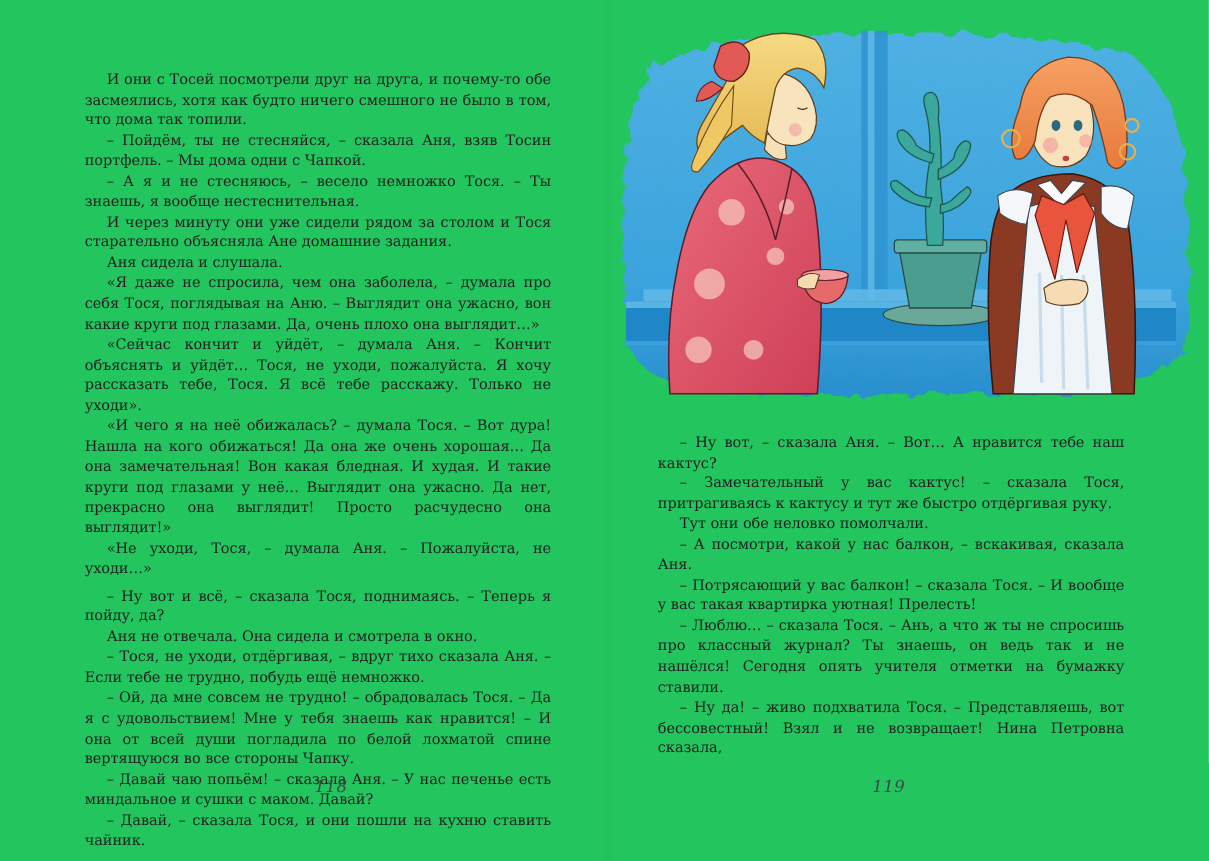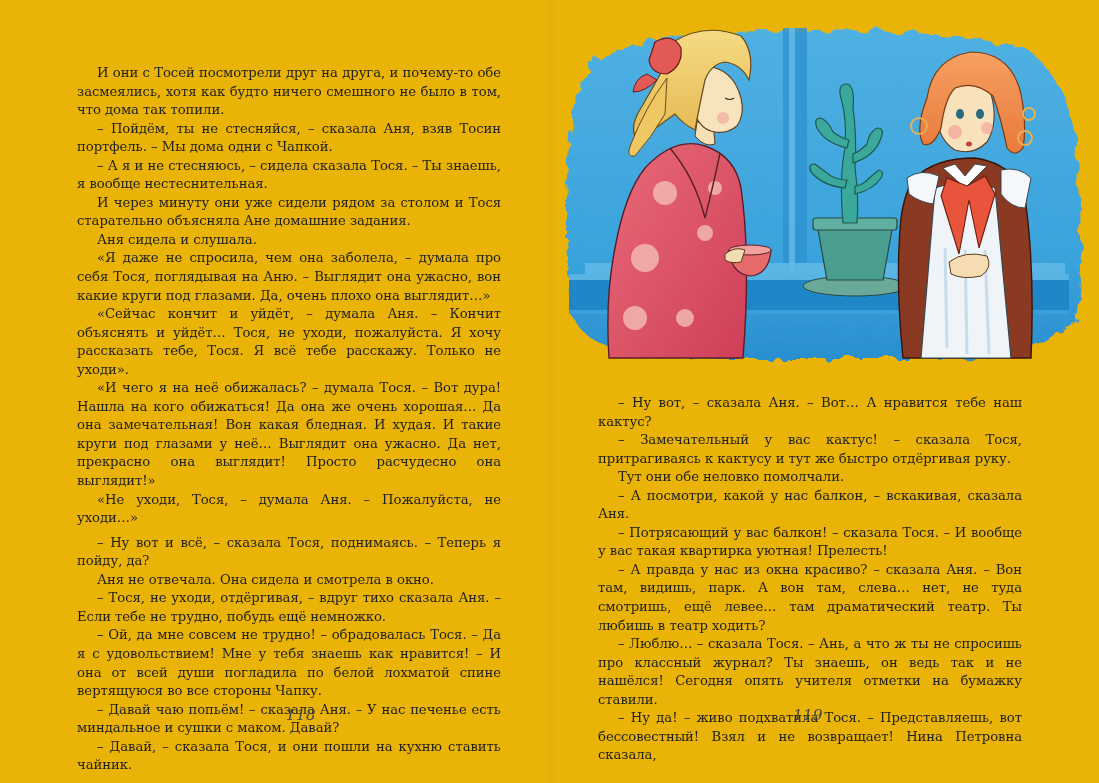--- a/index.html
+++ b/index.html
@@ -2,21 +2,21 @@
 <html><head>
 <meta charset="utf-8">
 <style>
   html, body { margin: 0; padding: 0; }
   body {
     width: 1099px; height: 783px; overflow: hidden;
     background: #ffffff; position: relative;
     font-family: "DejaVu Serif", "Liberation Serif", serif;
     color: #1f1f1f;
   }
-  .spread { position: absolute; inset: 0; background: #eab308; }
+  .spread { position: absolute; inset: 0; background: #22c55e; }
   .gutter {
     position: absolute; left: 545px; top: 0; width: 12px; height: 783px;
     background: linear-gradient(90deg, rgba(0,0,0,0) 0%, rgba(0,0,0,0.025) 50%, rgba(0,0,0,0) 100%);
   }
   .page { position: absolute; top: 0; height: 783px; }
   .page-left { left: 0; width: 549px; }
   .page-right { left: 549px; width: 550px; }
 
   .text-block {
     position: absolute;
@@ -49,21 +49,21 @@
 </head>
 <body>
 
 <div class="spread">
   <div class="gutter"></div>
 
   <div class="page page-left">
     <div class="text-block">
       <p class="para">И они с Тосей посмотрели друг на друга, и почему-то обе засмеялись, хотя как будто ничего смешного не было в том, что дома так топили.</p>
       <p class="para">– Пойдём, ты не стесняйся, – сказала Аня, взяв Тосин портфель. – Мы дома одни с Чапкой.</p>
-      <p class="para">– А я и не стесняюсь, – сидела сказала Тося. – Ты знаешь, я вообще нестеснительная.</p>
+      <p class="para">– А я и не стесняюсь, – весело немножко Тося. – Ты знаешь, я вообще нестеснительная.</p>
       <p class="para">И через минуту они уже сидели рядом за столом и Тося старательно объясняла Ане домашние задания.</p>
       <p class="para">Аня сидела и слушала.</p>
       <p class="para">«Я даже не спросила, чем она заболела, – думала про себя Тося, поглядывая на Аню. – Выглядит она ужасно, вон какие круги под глазами. Да, очень плохо она выглядит…»</p>
       <p class="para">«Сейчас кончит и уйдёт, – думала Аня. – Кончит объяснять и уйдёт… Тося, не уходи, пожалуйста. Я хочу рассказать тебе, Тося. Я всё тебе расскажу. Только не уходи».</p>
       <p class="para">«И чего я на неё обижалась? – думала Тося. – Вот дура! Нашла на кого обижаться! Да она же очень хорошая… Да она замечательная! Вон какая бледная. И худая. И такие круги под глазами у неё… Выглядит она ужасно. Да нет, прекрасно она выглядит! Просто расчудесно она выглядит!»</p>
       <p class="para">«Не уходи, Тося, – думала Аня. – Пожалуйста, не уходи…»</p>
       <p class="para gap-before">– Ну вот и всё, – сказала Тося, поднимаясь. – Теперь я пойду, да?</p>
       <p class="para">Аня не отвечала. Она сидела и смотрела в окно.</p>
       <p class="para">– Тося, не уходи, отдёргивая, – вдруг тихо сказала Аня. – Если тебе не трудно, побудь ещё немножко.</p>
       <p class="para">– Ой, да мне совсем не трудно! – обрадовалась Тося. – Да я с удовольствием! Мне у тебя знаешь как нравится! – И она от всей души погладила по белой лохматой спине вертящуюся во все стороны Чапку.</p>
@@ -180,19 +180,18 @@
         <circle cx="474" cy="96" r="6" fill="none" stroke="#e6b050" stroke-width="2"></circle>
       </svg>
     </div>
 
     <div class="text-block">
       <p class="para">– Ну вот, – сказала Аня. – Вот… А нравится тебе наш кактус?</p>
       <p class="para">– Замечательный у вас кактус! – сказала Тося, притрагиваясь к кактусу и тут же быстро отдёргивая руку.</p>
       <p class="para">Тут они обе неловко помолчали.</p>
       <p class="para">– А посмотри, какой у нас балкон, – вскакивая, сказала Аня.</p>
       <p class="para">– Потрясающий у вас балкон! – сказала Тося. – И вообще у вас такая квартирка уютная! Прелесть!</p>
-      <p class="para">– А правда у нас из окна красиво? – сказала Аня. – Вон там, видишь, парк. А вон там, слева… нет, не туда смотришь, ещё левее… там драматический театр. Ты любишь в театр ходить?</p>
       <p class="para">– Люблю… – сказала Тося. – Ань, а что ж ты не спросишь про классный журнал? Ты знаешь, он ведь так и не нашёлся! Сегодня опять учителя отметки на бумажку ставили.</p>
       <p class="para">– Ну да! – живо подхватила Тося. – Представляешь, вот бессовестный! Взял и не возвращает! Нина Петровна сказала,</p>
     </div>
     <div class="page-number">119</div>
   </div>
 </div>
 
 </body></html>

